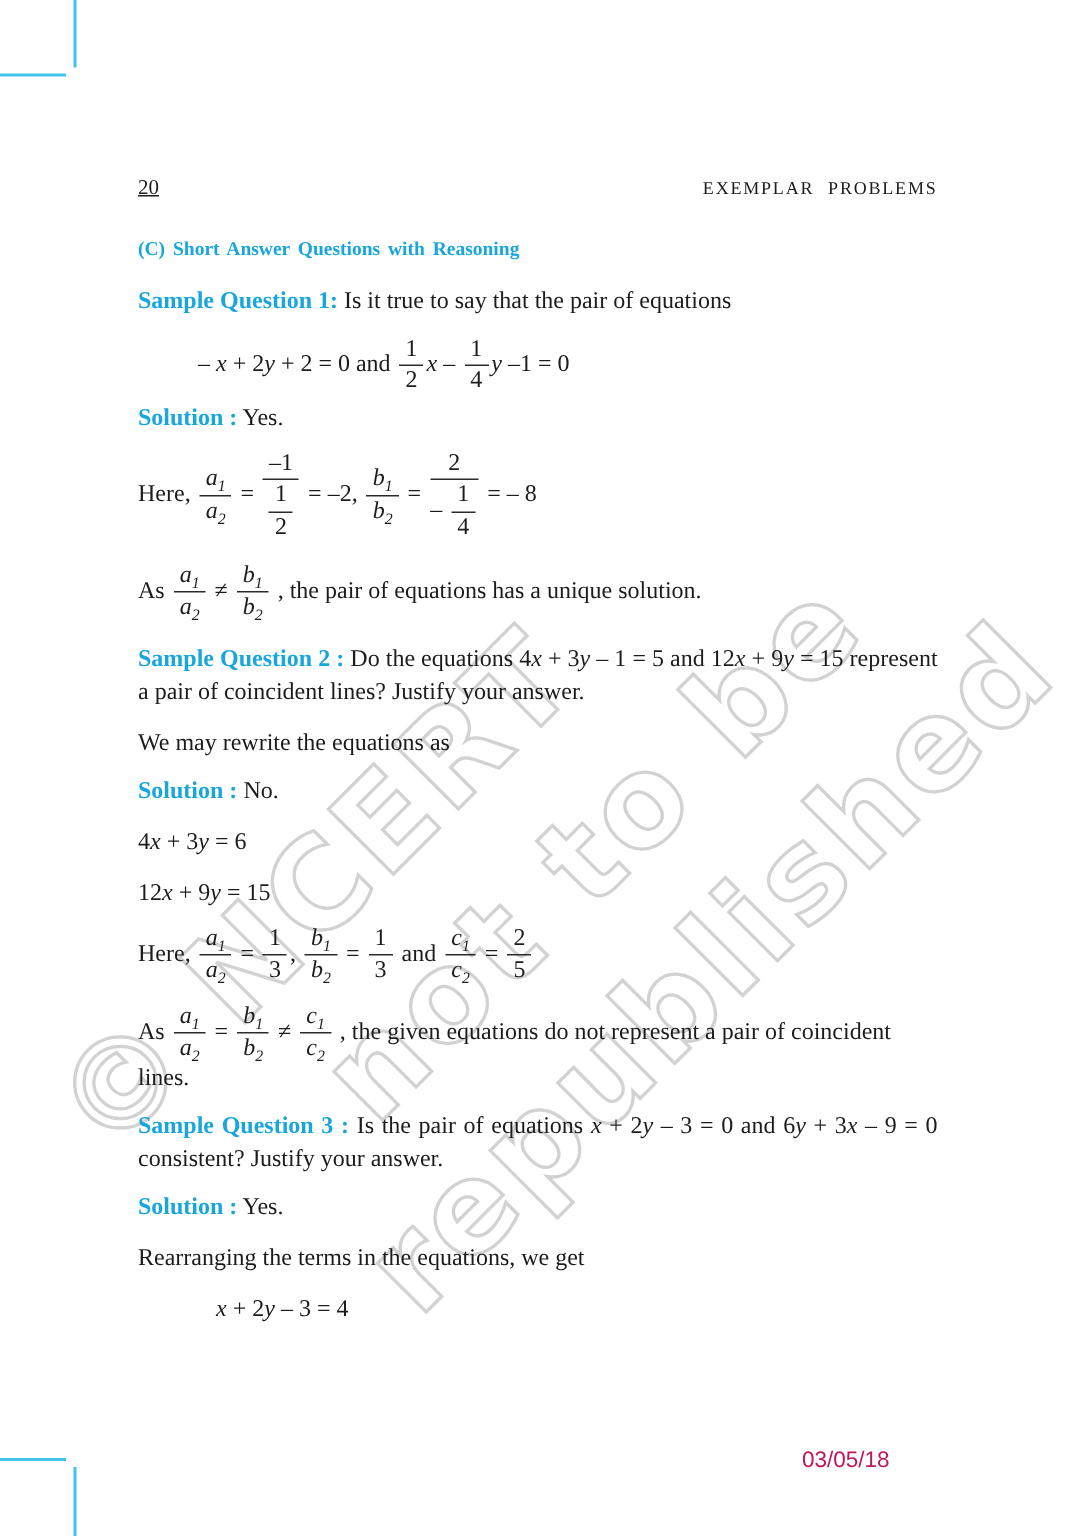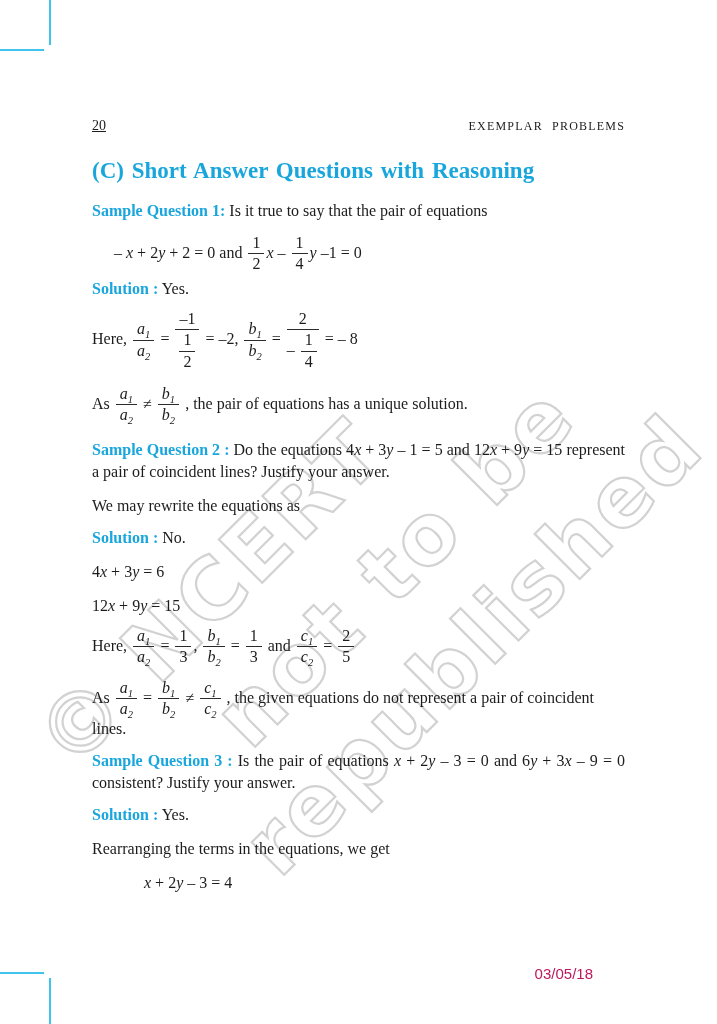--- a/index.html
+++ b/index.html
@@ -29,29 +29,29 @@
   @supports (-webkit-text-stroke: 2px #cccccc){
     .watermark{-webkit-text-stroke:2.2px #d2d2d2;color:transparent;}
   }
   .watermark .wm-line1{display:block;padding-right:300px;}
   .watermark .wm-line2{display:block;}
   
   .content{position:absolute;left:92px;top:118px;width:533px;}
   .hdr{display:flex;justify-content:space-between;align-items:baseline;}
   .pgnum{font-size:14px;text-decoration:underline;}
   .hdr-right{font-size:12px;letter-spacing:1.2px;word-spacing:5px;}
-  .c-heading{margin-top:24px;font-size:23px;font-weight:bold;color:#19a6dd;word-spacing:2px;}
+  .c-heading{margin-top:24px;font-size:13px;font-weight:bold;color:#19a6dd;word-spacing:2px;}
   .line{margin-top:12px;font-size:16px;line-height:22px;}
   .lbl{color:#19a6dd;font-weight:bold;margin-top:48px;}
   .it{font-style:italic;}
   sub{font-size:66%;line-height:0;}
   .frac{display:inline-block;vertical-align:middle;text-align:center;margin:0 2px;line-height:1.15;}
   .frac>.num{display:block;border-bottom:1px solid #2b2b2b;padding:0 4px 1px;}
   .frac>.den{display:block;padding-top:1px;}
-  .eq-display{margin-left:22px;}
+  .eq-display{margin-left:40px;}
   .eq-indent{margin-left:52px;}
   .just{text-align:justify;}
   .mt14{margin-top:14px;}
   .mt16{margin-top:16px;}
   .mt4{margin-top:4px;}
   .mt10{margin-top:10px;}
   
   .footer-date{
     position:absolute;right:124px;top:965px;
     font-family:"Liberation Sans","DejaVu Sans",sans-serif;

